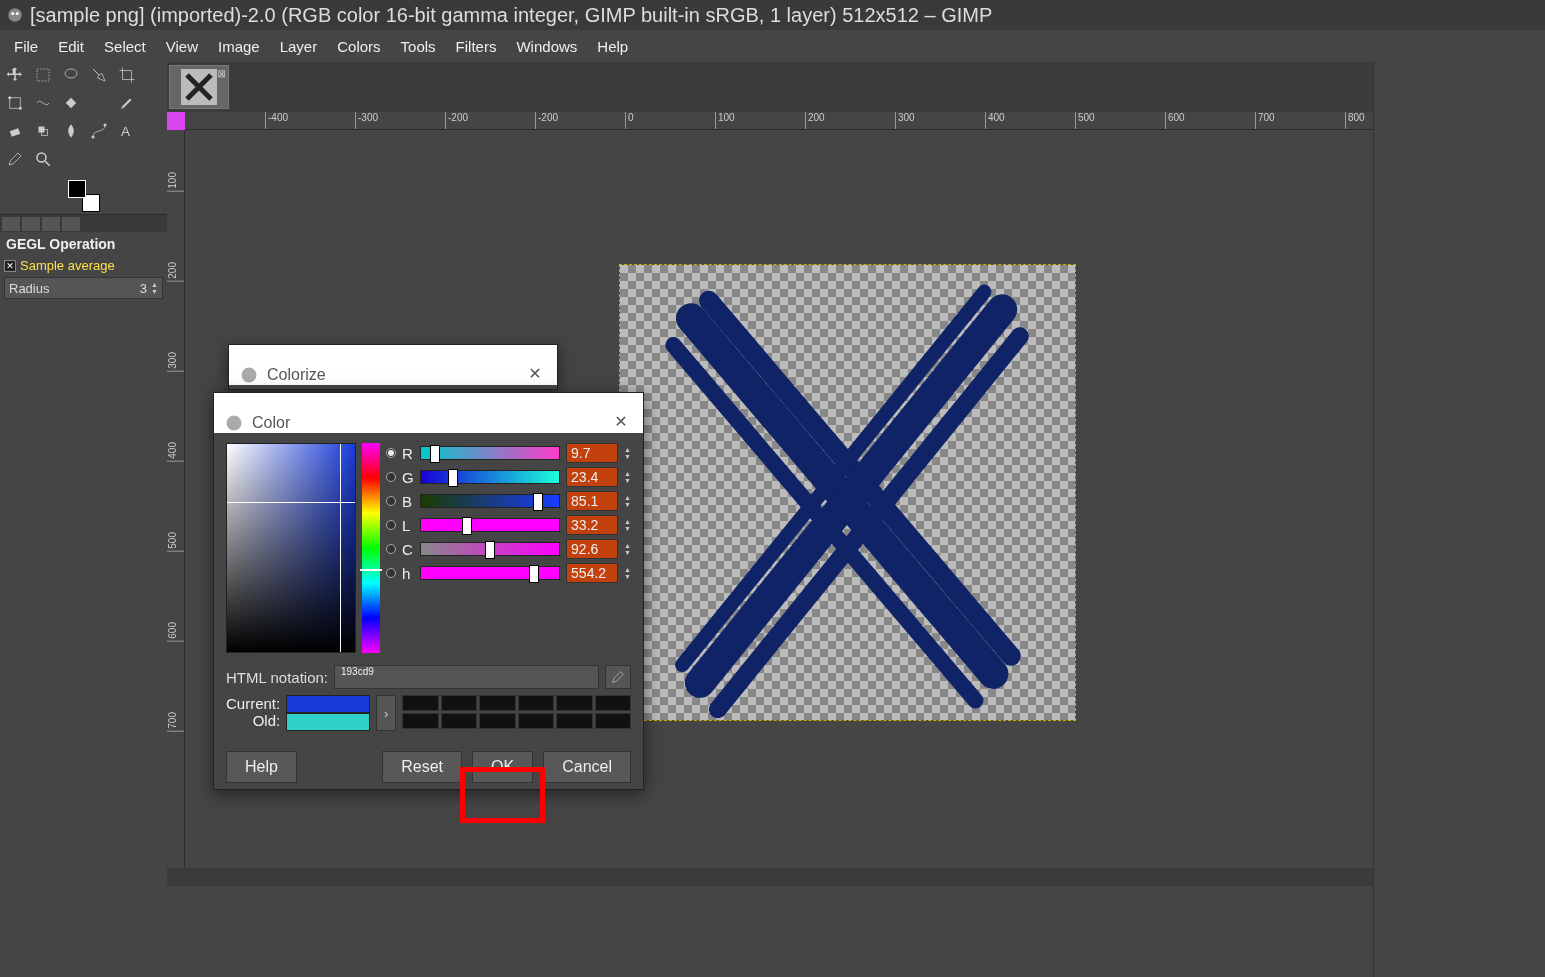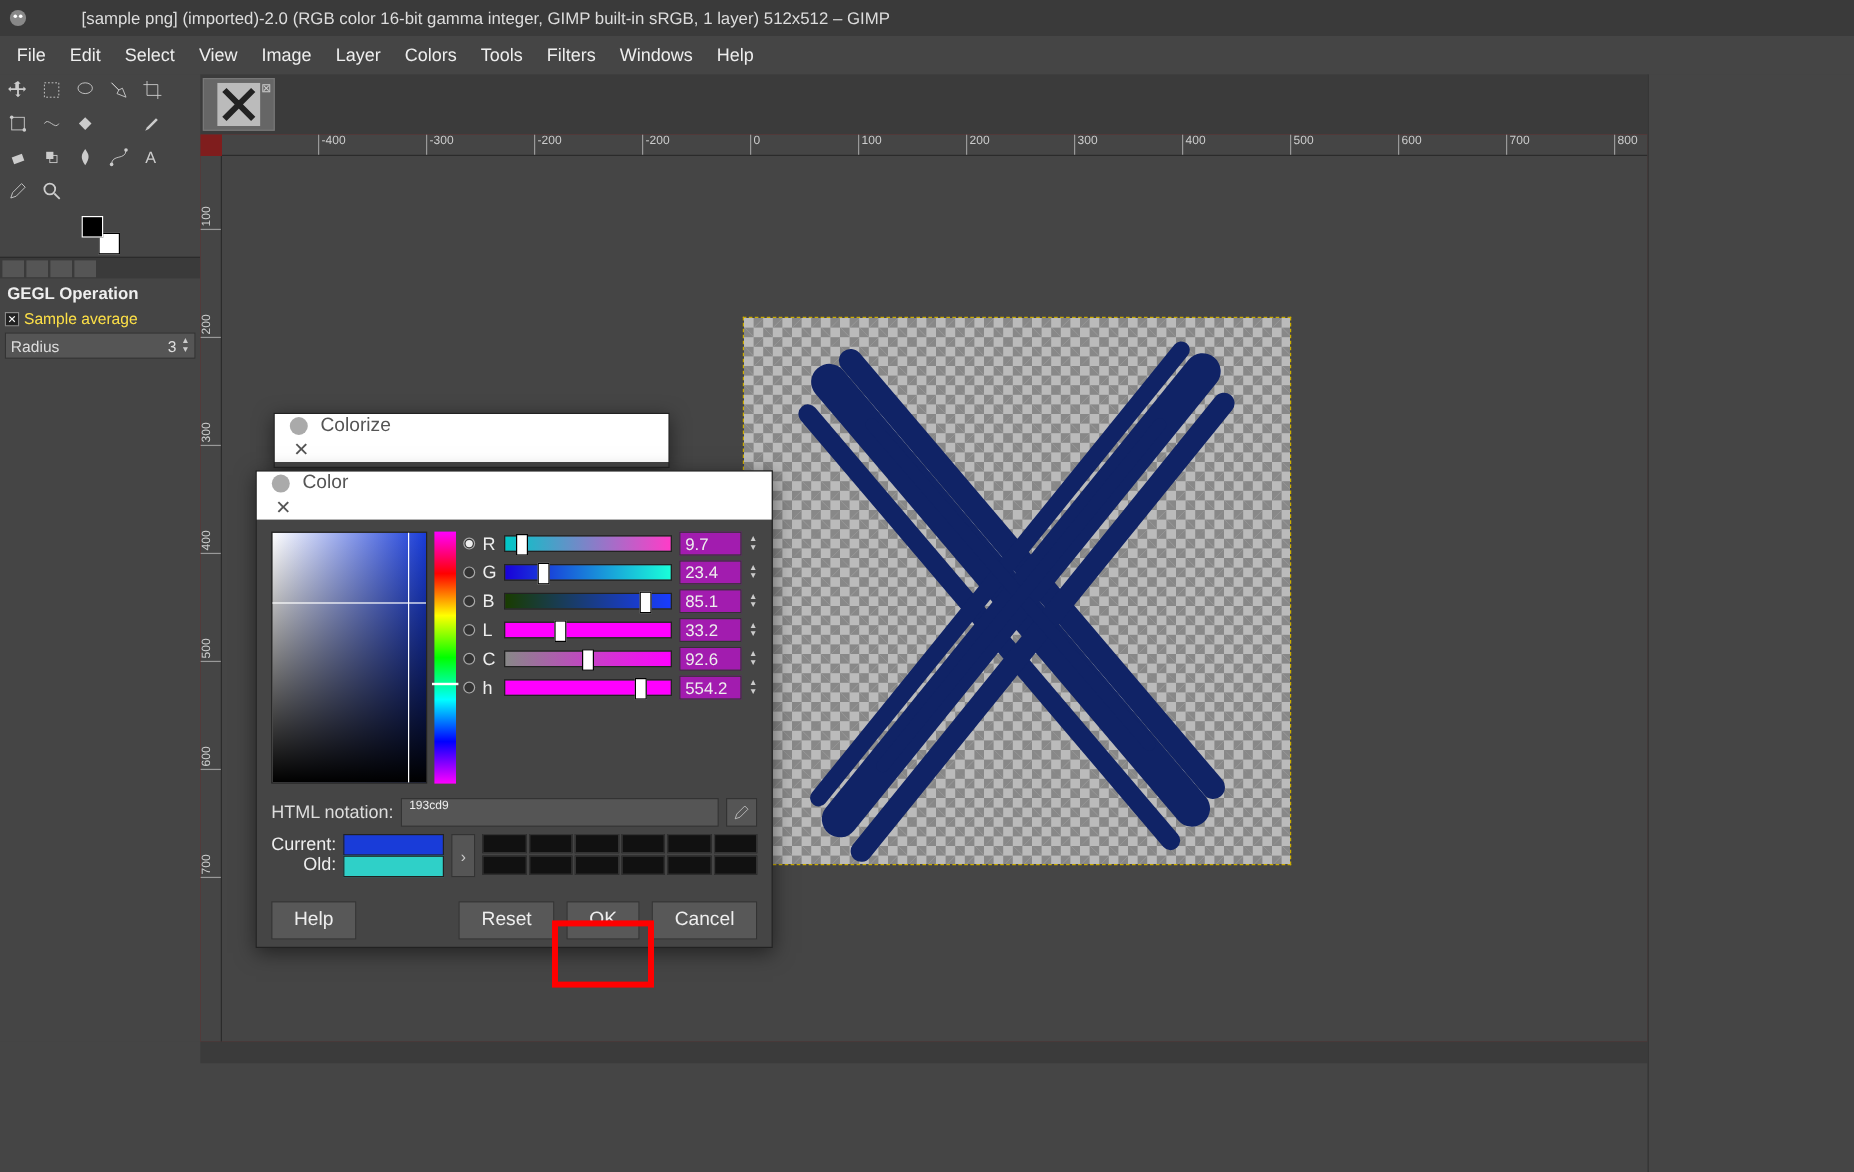--- a/index.html
+++ b/index.html
@@ -1,21 +1,21 @@
 <!DOCTYPE html>
 <html><head>
 <meta charset="utf-8">
 <style>
 * { margin:0; padding:0; box-sizing:border-box; font-family:"Segoe UI",Arial,sans-serif; user-select:none; }
 body { width:1545px; height:977px; background:#454545; overflow:hidden; position:relative; color:#ddd; font-size:13px; }
 
 
 .title-bar { height:30px; background:#3a3a3a; display:flex; align-items:center; padding:0 6px; gap:6px; }
 .title-bar .app-icon { width:18px; height:18px; }
-.title-bar .title { color:#ddd; font-size:14px;margin-left:38px; }
+.title-bar .title { color:#ddd; font-size:20px; }
 
 
 .menu-bar { height:32px; background:#454545; display:flex; align-items:center; padding:0 4px; }
 .menu-bar .menu-item { padding:4px 10px; color:#eee; font-size:15px; cursor:pointer; }
 
 
 .left-column { position:absolute; left:0; top:62px; width:167px; height:806px; background:#454545; display:flex; flex-direction:column; }
 .thumb-tab { width:60px; height:44px; background:#555; border:1px solid #777; display:flex; align-items:center; justify-content:center; font-size:9px; }
 .toolbox { padding:2px 4px; display:flex; flex-wrap:wrap; gap:6px; width:160px; }
 .tool-btn { width:22px; height:22px; display:flex; align-items:center; justify-content:center; cursor:pointer; color:#ccc; }
@@ -26,41 +26,41 @@
 .bg-swatch { position:absolute; width:18px; height:18px; background:#fff; border:1px solid #000; bottom:0; right:0; }
 .panel-tabs-row { height:18px; background:#3a3a3a; border-top:1px solid #2b2b2b; display:flex; gap:2px; padding:2px; }
 .panel-tab-mini { width:18px; height:14px; background:#555; }
 .tool-options-title { font-weight:bold; font-size:14px; padding:4px 6px; color:#eee; }
 .tool-opt-row { display:flex; align-items:center; padding:2px 4px; gap:4px; }
 .chk { width:12px; height:12px; background:#222; border:1px solid #888; display:flex; align-items:center; justify-content:center; font-size:9px; color:#fff; }
 .spin-input { flex:1; height:22px; background:#555; border:1px solid #333; display:flex; align-items:center; justify-content:space-between; padding:0 4px; color:#ddd; }
 .spin-arrows { display:flex; flex-direction:column; font-size:7px; line-height:7px; color:#ccc; }
 
 
-.canvas-holder { position:absolute; left:167px; top:112px; right:172px; bottom:109px; background:#7f1d1d; }
+.canvas-holder { position:absolute; left:167px; top:112px; right:172px; bottom:109px; background:#d946ef; }
 .ruler-h { position:absolute; top:0; left:18px; right:0; height:18px; background:#454545; border-bottom:1px solid #2b2b2b; overflow:hidden; }
 .ruler-v { position:absolute; top:18px; left:0; width:18px; bottom:0; background:#454545; border-right:1px solid #2b2b2b; overflow:hidden; }
 .ruler-tick-h { position:absolute; top:0; height:18px; border-left:1px solid #999; font-size:10px; color:#ccc; padding-left:2px; }
 .ruler-tick-v { position:absolute; left:0; width:18px; border-top:1px solid #999; font-size:10px; color:#ccc; writing-mode:vertical-rl; transform:rotate(180deg); padding:2px 0; }
 .canvas-view { position:absolute; left:18px; top:18px; right:0; bottom:0; background:#454545; overflow:hidden; }
 .checker { position:absolute; left:435px; top:135px; width:455px; height:455px;
   background-image:linear-gradient(45deg,#888 25%,transparent 25%),linear-gradient(-45deg,#888 25%,transparent 25%),linear-gradient(45deg,transparent 75%,#888 75%),linear-gradient(-45deg,transparent 75%,#888 75%);
   background-size:16px 16px; background-position:0 0,0 8px,8px -8px,-8px 0; background-color:#bbb;
   outline:1px dashed #ccad00; }
 .x-brush { position:absolute; inset:0; }
 
 
 .right-column { position:absolute; right:0; top:62px; width:172px; bottom:0; background:#454545; border-left:1px solid #333; }
 
 
 .status-bar { position:absolute; left:167px; right:172px; bottom:91px; height:18px; background:#3b3b3b; }
 
 
 .dialog { position:absolute; background:#454545; border:1px solid #222; box-shadow:0 4px 16px rgba(0,0,0,.5); }
-.dialog-header { height:40px; background:#fff; display:flex; align-items:flex-start; padding:0 10px; color:#555; font-size:16px; justify-content:space-between;flex-direction:column; }
+.dialog-header { height:40px; background:#fff; display:flex; align-items:flex-end; padding:0 10px; color:#555; font-size:16px; justify-content:space-between; }
 .dialog-header .hdr-left { display:flex; align-items:center; gap:8px; }
 .dialog-header .close { width:24px; height:24px; display:flex; align-items:center; justify-content:center; cursor:pointer; color:#555; }
 
 .dlg-colorize { left:228px; top:344px; width:330px; height:46px; z-index:10.; }
 
 .dlg-color { left:213px; top:392px; width:431px; height:398px; z-index:20; }
 .color-body { padding:10px 12px; display:flex; flex-direction:column; gap:6px; }
 .picker-row { display:flex; gap:6px; }
 .picker-tabs { display:flex; gap:2px; }
 .picker-tab-btn { width:16px; height:14px; background:#555; border:1px solid #333; }
@@ -73,21 +73,21 @@
 .sv-cross2 { position:absolute; height:100%; width:1px; background:#fff; left:88%; }
 .hue-strip { width:18px; height:210px; background:linear-gradient(to bottom,#f0f,#f00,#ff0,#0f0,#0ff,#00f,#f0f); position:relative; }
 .hue-marker { position:absolute; left:-2px; right:-2px; height:2px; background:#fff; top:60%; }
 .channels { flex:1; display:flex; flex-direction:column; gap:4px; }
 .chan-row { display:flex; align-items:center; gap:6px; }
 .chan-radio { width:10px; height:10px; border:1px solid #aaa; border-radius:50%; background:#333; }
 .chan-radio.on::after { content:""; display:block; width:6px; height:6px; background:#eee; border-radius:50%; margin:1px; }
 .chan-label { width:12px; font-size:15px; color:#eee; }
 .chan-slider { flex:1; height:14px; border:1px solid #222; position:relative; }
 .chan-slider .thumb { position:absolute; top:-2px; width:10px; height:18px; background:#fff; border:1px solid #000; transform:translateX(-50%); }
-.chan-val { width:52px; height:20px; background:#a21caf; border:1px solid #333; color:#eee; font-size:14px; display:flex; align-items:center; padding:0 4px; }
+.chan-val { width:52px; height:20px; background:#c2410c; border:1px solid #333; color:#eee; font-size:14px; display:flex; align-items:center; padding:0 4px; }
 .chan-spin { display:flex; flex-direction:column; font-size:7px; line-height:7px; color:#ccc; }
 .html-row { display:flex; align-items:center; gap:6px; margin-top:6px; }
 .html-input { flex:1; height:24px; background:#555; border:1px solid #333; color:#eee; padding:0 6px; font-size:10px; }
 .pick-btn { width:26px; height:24px; background:#555; border:1px solid #333; display:flex; align-items:center; justify-content:center; }
 .cur-old-row { display:flex; align-items:flex-start; gap:6px; }
 .cur-old-labels { display:flex; flex-direction:column; align-items:flex-end; font-size:15px; color:#eee; }
 .cur-old-sw { display:flex; flex-direction:column; }
 .sw { width:84px; height:18px; border:1px solid #222; }
 .sw.current { background:#193cd9; }
 .sw.old { background:#2fd0c8; }

